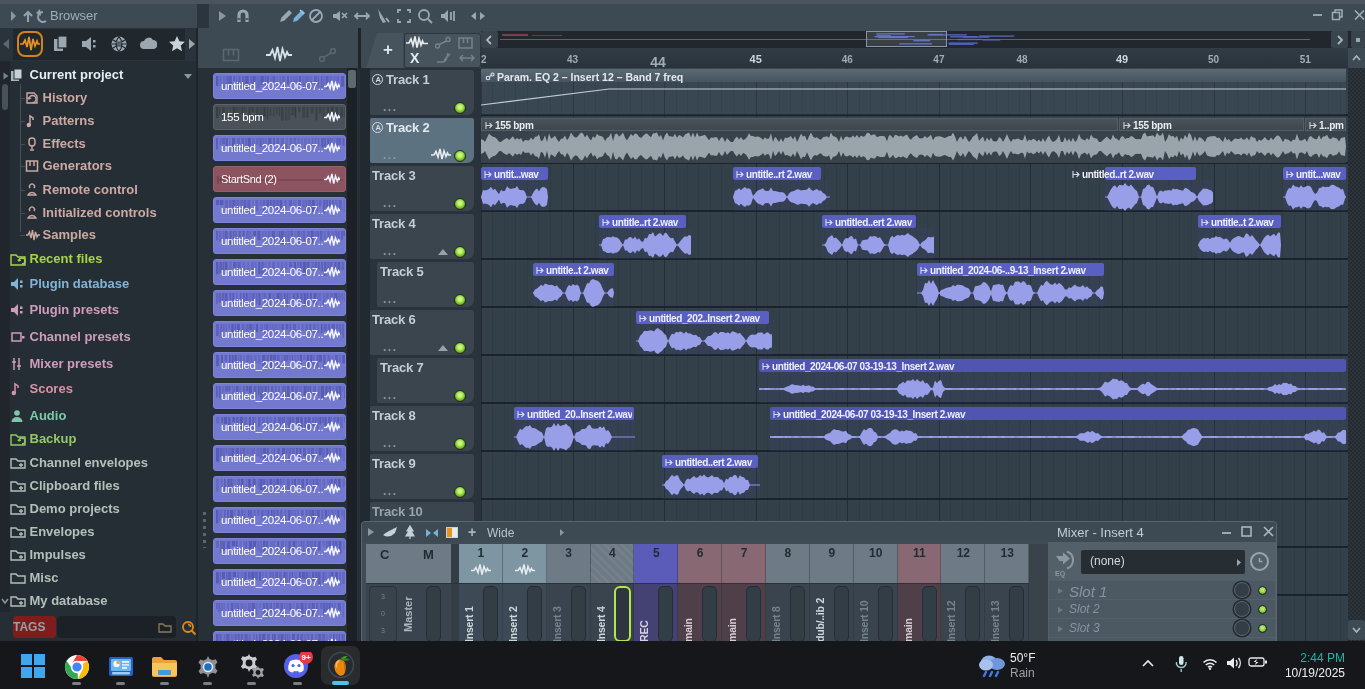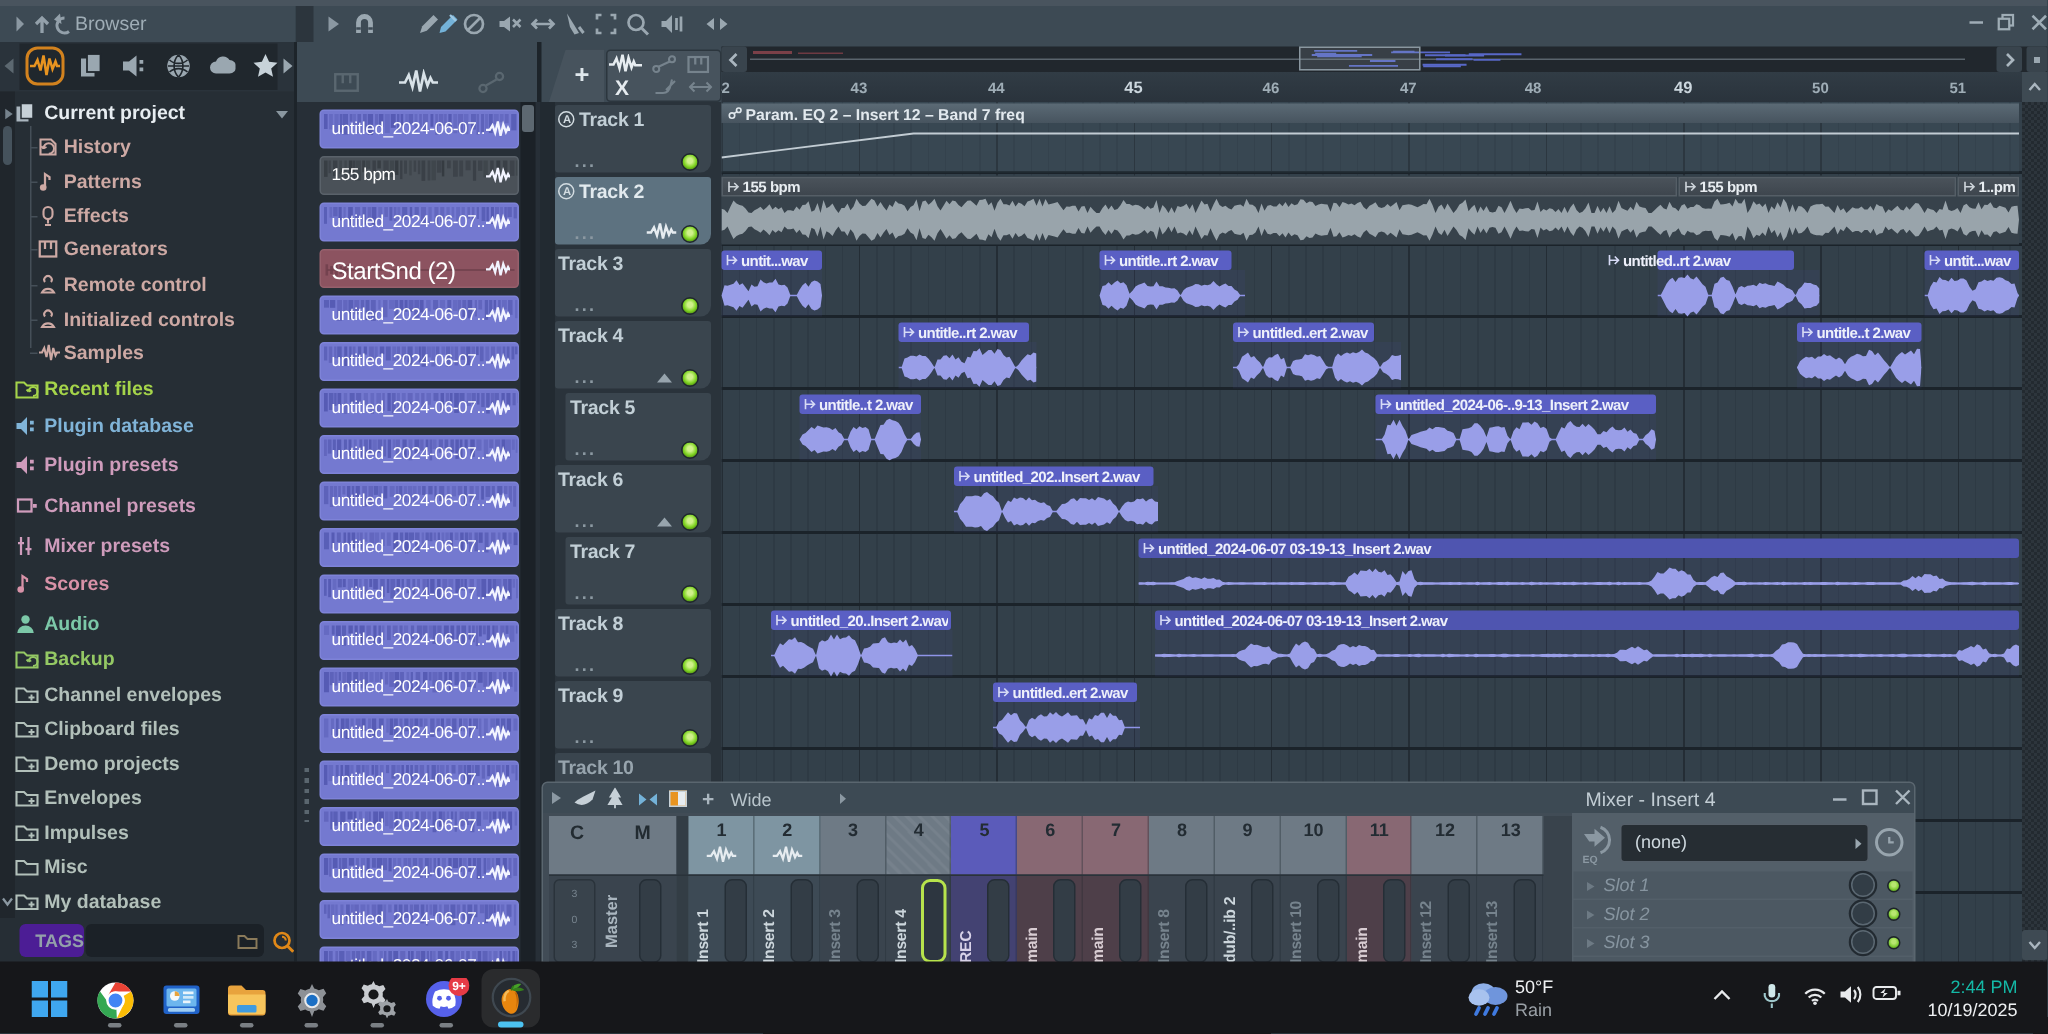--- a/index.html
+++ b/index.html
@@ -224,21 +224,21 @@
     <div class="abs" style="left:29.5px;top:593px;font-size:13px;font-weight:700;color:#b2c0ba;white-space:nowrap;">My database</div>
     <div class="abs" style="left:0;top:61px;width:10px;height:553px;background:#20262c"></div>
     <div class="abs" style="left:2px;top:84px;width:6px;height:26px;background:#45525c;border-radius:3px"></div>
     <svg width="8" height="10" viewBox="0 0 8 10" style="position:absolute;left:2px;top:71px">
       <path d="M1.5 1.5 L6.5 5 L1.5 8.5z" fill="#76838d"></path>
     </svg>
     <svg width="10" height="10" viewBox="0 0 10 10" style="position:absolute;left:0px;top:596px">
       <path d="M2 3 l3 4 3-4" stroke="#8b98a2" stroke-width="1.5" fill="none"></path>
     </svg>
     <div class="abs" style="left:0;top:612px;width:197px;height:31px;background:#262e35"></div>
-    <div class="abs" style="left:13px;top:616px;width:43px;height:22px;background:#4c1d95;border-radius:4px;color:#93a0aa;font-size:12px;font-weight:700;text-align:right;line-height:22px;">TAGS</div>
+    <div class="abs" style="left:13px;top:616px;width:43px;height:22px;background:#7f1d1d;border-radius:4px;color:#93a0aa;font-size:12px;font-weight:700;text-align:left;line-height:22px;">TAGS</div>
     <div class="abs" style="left:57px;top:616px;width:119px;height:22px;background:#1b2127;border-radius:4px;"></div>
     <svg width="14" height="12" viewBox="0 0 14 12" style="position:absolute;left:158px;top:621px">
       <path d="M1 3 h4 l2 2 h6 v6 H1z" fill="none" stroke="#8a7a5a" stroke-width="1.3"></path>
     </svg>
     <svg width="16" height="16" viewBox="0 0 16 16" style="position:absolute;left:181px;top:620px">
       <circle cx="7" cy="7" r="5" stroke="#e08818" stroke-width="1.8" fill="none"></circle>
       <path d="M10.5 10.5 l4 4" stroke="#e08818" stroke-width="2"></path>
       <path d="M7 4.5 a2.5 2.5 0 0 1 2.5 2.5" stroke="#e08818" stroke-width="1.4" fill="none"></path>
     </svg>
     <div class="abs" style="left:197px;top:28px;width:163px;height:40px;background:#3d4a54"></div>
@@ -394,21 +394,21 @@
     <div class="abs" style="left:213px;top:166px;width:133px;height:26px;background:#8c5360;border:1px solid #96606c;border-radius:3px;overflow:hidden;">
       <svg width="133" height="26" viewBox="0 0 133 26" style="position:absolute;left:0;top:0">
         <path d="M4 13 H129" stroke="#6e3f4b" stroke-width="1"></path>
         <rect x="3" y="9.2" width="1.7" height="7.5" fill="#6e3f4b" opacity="0.8"></rect>
         <rect x="6.1" y="10.4" width="1.9" height="5.3" fill="#6e3f4b" opacity="0.8"></rect>
         <rect x="9.2" y="9.3" width="2" height="7.4" fill="#6e3f4b" opacity="0.7"></rect>
         <rect x="12.4" y="10.4" width="1.7" height="5.1" fill="#6e3f4b" opacity="0.9"></rect>
         <rect x="14.9" y="9" width="1.9" height="8" fill="#6e3f4b" opacity="0.8"></rect>
         <rect x="17.5" y="9.3" width="2.3" height="7.3" fill="#6e3f4b" opacity="0.6"></rect>
       </svg>
-      <div style="position:absolute;left:7px;top:5.5px;width:102px;font-size:16px;color:#fff;white-space:nowrap;overflow:hidden;letter-spacing:-0.3px;">StartSnd (2)</div>
+      <div style="position:absolute;left:7px;top:5.5px;width:102px;font-size:11px;color:#fff;white-space:nowrap;overflow:hidden;letter-spacing:-0.3px;">StartSnd (2)</div>
       <svg width="16" height="13" viewBox="0 0 16 13" style="position:absolute;right:5px;top:6px">
         <path d="M0 6.5 h2.5 l1.8-3 1.8 5 1.8-7.5 1.8 9.5 1.8-7.5 1.8 5 1.4-3 .8 1.5 H16" stroke="#f2f4ff" stroke-width="1.5" fill="none"></path>
       </svg>
     </div>
     <div class="abs" style="left:213px;top:197px;width:133px;height:26px;background:#7479d0;border:1px solid #7e83d8;border-radius:3px;overflow:hidden;">
       <svg width="133" height="26" viewBox="0 0 133 26" style="position:absolute;left:0;top:0">
         <rect x="2" y="2" width="3.4" height="5.1" fill="#4f54ac" opacity="0.7"></rect>
         <rect x="6" y="2" width="3.5" height="5.2" fill="#4f54ac" opacity="0.8"></rect>
         <rect x="10.8" y="2" width="3.2" height="14" fill="#4f54ac" opacity="0.5"></rect>
         <rect x="14.8" y="2" width="2.9" height="7.5" fill="#4f54ac" opacity="0.5"></rect>
@@ -1144,21 +1144,21 @@
     <div class="abs" style="left:1331px;top:31px;width:17px;height:17px;background:#39444d;border-radius:2px"></div>
     <svg width="10" height="12" viewBox="0 0 10 12" style="position:absolute;left:1335px;top:34px">
       <path d="M3 2 l4 4 -4 4" stroke="#aab6bf" stroke-width="1.8" fill="none"></path>
     </svg>
     <div class="abs" style="left:1351px;top:31px;width:14px;height:17px;background:#39444d;border-radius:2px"></div>
     <div class="abs" style="left:1356px;top:38px;width:4px;height:4px;background:#9aa7b0"></div>
     <div class="abs" style="left:481px;top:48px;width:867px;height:20px;background:linear-gradient(#313c45,#2a333c)"></div>
     <div class="abs" style="left:481px;top:48px;width:867px;height:20px;overflow:hidden;">
       <div style="position:absolute;left:-14.0px;top:6px;width:28px;text-align:center;font-size:10px;font-weight:700;color:#9fadb6;">42</div>
       <div style="position:absolute;left:77.6px;top:6px;width:28px;text-align:center;font-size:10px;font-weight:700;color:#9fadb6;">43</div>
-      <div style="position:absolute;left:169.2px;top:6px;width:28px;text-align:center;font-size:10px;font-weight:700;color:#9fadb6;">44</div>
+      <div style="position:absolute;left:169.2px;top:6px;width:28px;text-align:left;font-size:14px;font-weight:700;color:#9fadb6;">44</div>
       <div style="position:absolute;left:260.7px;top:5px;width:28px;text-align:center;font-size:11px;font-weight:700;color:#ccd7de;">45</div>
       <div style="position:absolute;left:352.3px;top:6px;width:28px;text-align:center;font-size:10px;font-weight:700;color:#9fadb6;">46</div>
       <div style="position:absolute;left:443.9px;top:6px;width:28px;text-align:center;font-size:10px;font-weight:700;color:#9fadb6;">47</div>
       <div style="position:absolute;left:535.5px;top:6px;width:28px;font-size:10px;font-weight:700;color:#9fadb6;">48</div>
       <div style="position:absolute;left:627.1px;top:5px;width:28px;text-align:center;font-size:11px;font-weight:700;color:#ccd7de;">49</div>
       <div style="position:absolute;left:718.6px;top:6px;width:28px;text-align:center;font-size:10px;font-weight:700;color:#9fadb6;">50</div>
       <div style="position:absolute;left:810.2px;top:6px;width:28px;text-align:center;font-size:10px;font-weight:700;color:#9fadb6;">51</div>
     </div>
     <div class="abs" style="left:1348px;top:48px;width:17px;height:20px;background:#3e4a53"></div>
     <svg width="11" height="10" viewBox="0 0 11 10" style="position:absolute;left:1351px;top:53px">
@@ -1501,21 +1501,21 @@
       <path d="M2 2 l4 3.5 -4 3.5z" fill="#9aa7b0"></path>
     </svg>
     <div class="abs" style="left:1250px;top:552px;width:19px;height:19px;border-radius:50%;border:2px solid #98a5ae;"></div>
     <svg width="9" height="9" viewBox="0 0 9 9" style="position:absolute;left:1255px;top:557px">
       <path d="M4.5 1 v3.5 h3" stroke="#98a5ae" stroke-width="1.5" fill="none"></path>
     </svg>
     <div class="abs" style="left:1049px;top:581px;width:226px;height:18px;background:#4c5862;overflow:hidden;">
       <svg width="8" height="8" viewBox="0 0 8 8" style="position:absolute;left:8px;top:6px">
         <path d="M1 1 l5 3 -5 3z" fill="#6d7a84"></path>
       </svg>
-      <span style="position:absolute;left:20px;top:2px;font-size:12px;font-style:italic;color:#8795a0;">Slot 1</span>
+      <span style="position:absolute;left:20px;top:2px;font-size:15px;font-style:italic;color:#8795a0;">Slot 1</span>
       <span style="position:absolute;left:1185px;top:0;"></span>
     </div>
     <div class="abs" style="left:1234px;top:582px;width:16px;height:16px;border-radius:50%;background:#323d46;border:1.5px solid #5b6872;box-shadow:0 0 0 1.5px #222a31;"></div>
     <div class="abs" style="left:1258px;top:585.5px;width:9px;height:9px;border-radius:50%;background:radial-gradient(circle at 50% 40%,#b8e670 0 25%,#7ecb32 60%,#3f6b16 95%);border:1px solid #1d2429;"></div>
     <div class="abs" style="left:1049px;top:600px;width:226px;height:18px;background:#4c5862;overflow:hidden;">
       <svg width="8" height="8" viewBox="0 0 8 8" style="position:absolute;left:8px;top:6px">
         <path d="M1 1 l5 3 -5 3z" fill="#6d7a84"></path>
       </svg>
       <span style="position:absolute;left:20px;top:2px;font-size:12px;font-style:italic;color:#8795a0;">Slot 2</span>
       <span style="position:absolute;left:1185px;top:0;"></span>

